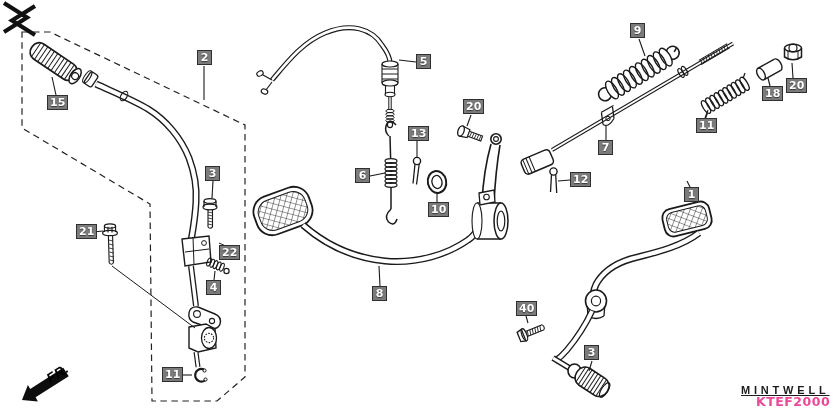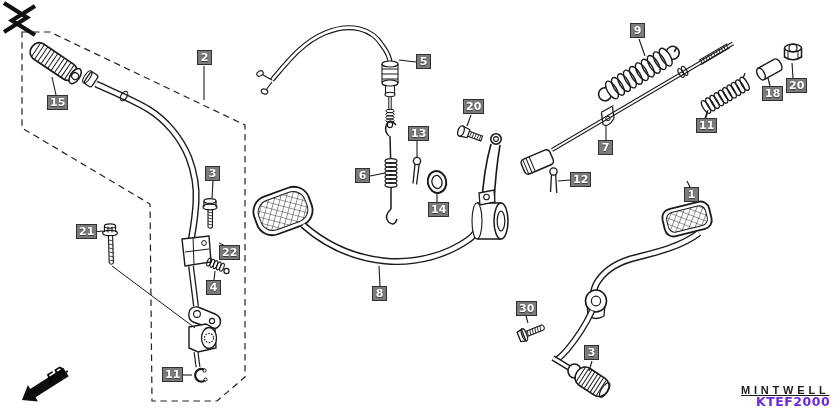--- a/index.html
+++ b/index.html
@@ -8,21 +8,21 @@
   .stage svg{position:absolute;left:0;top:0;}
   .plabel{position:absolute;min-width:15px;height:15px;padding:0 2px;box-sizing:border-box;
           background:#7b7b7b;border:1px solid #2f2f2f;color:#fff;text-align:center;
           font:bold 11px/14px "DejaVu Sans",sans-serif;text-shadow:0 1px 1px rgba(0,0,0,.55);
           cursor:pointer;}
   .fr-label{position:absolute;left:46px;top:366px;transform:rotate(-33deg);
             font:italic bold 13.5px "Liberation Sans",sans-serif;color:#000;letter-spacing:.5px;}
   .brand-name{position:absolute;left:741px;top:384px;font:600 11px "Liberation Sans",sans-serif;
               letter-spacing:3.8px;color:#1c1c1c;text-decoration:underline;}
   .diagram-code{position:absolute;left:756px;top:394px;font:bold 12.5px "DejaVu Sans",sans-serif;
-                letter-spacing:.5px;color:#6d28d9;}
+                letter-spacing:.5px;color:#ec4899;}
   .logo{position:absolute;left:699px;top:375px;}
 </style>
 </head>
 <body>
 
 <div class="stage">
 
 <svg width="840" height="420" viewBox="0 0 840 420">
   <defs>
     <pattern id="waffle" width="5.5" height="5.5" patternUnits="userSpaceOnUse" patternTransform="rotate(35)">
@@ -321,31 +321,31 @@
 
   <div class="plabel" style="left:684px;top:187px">1</div>
   <div class="plabel" style="left:197px;top:50px">2</div>
   <div class="plabel" style="left:205px;top:166px">3</div>
   <div class="plabel" style="left:206px;top:280px">4</div>
   <div class="plabel" style="left:416px;top:54px">5</div>
   <div class="plabel" style="left:355px;top:168px">6</div>
   <div class="plabel" style="left:598px;top:140px">7</div>
   <div class="plabel" style="left:372px;top:286px">8</div>
   <div class="plabel" style="left:630px;top:23px">9</div>
-  <div class="plabel" style="left:428px;top:202px">14</div>
+  <div class="plabel" style="left:428px;top:202px">10</div>
   <div class="plabel" style="left:162px;top:367px">11</div>
   <div class="plabel" style="left:570px;top:172px">12</div>
   <div class="plabel" style="left:408px;top:126px">13</div>
   <div class="plabel" style="left:584px;top:345px">3</div>
   <div class="plabel" style="left:47px;top:95px">15</div>
   <div class="plabel" style="left:696px;top:118px">11</div>
   <div class="plabel" style="left:762px;top:86px">18</div>
   <div class="plabel" style="left:786px;top:78px">20</div>
   <div class="plabel" style="left:463px;top:99px">20</div>
-  <div class="plabel" style="left:516px;top:301px">30</div>
+  <div class="plabel" style="left:516px;top:301px">40</div>
   <div class="plabel" style="left:76px;top:224px">21</div>
   <div class="plabel" style="left:219px;top:245px">22</div>
 
   <div class="fr-label">FR.</div>
 
   <svg class="logo" width="38" height="38" viewBox="0 0 38 38">
     <path d="M4,3 L27,17.5 L4,32" fill="none" stroke="#111" stroke-width="4.2"></path>
     <path d="M35,6 L12,20.5 L35,35" fill="none" stroke="#111" stroke-width="4.2"></path>
   </svg>
   <div class="brand-name">MINTWELL</div>

